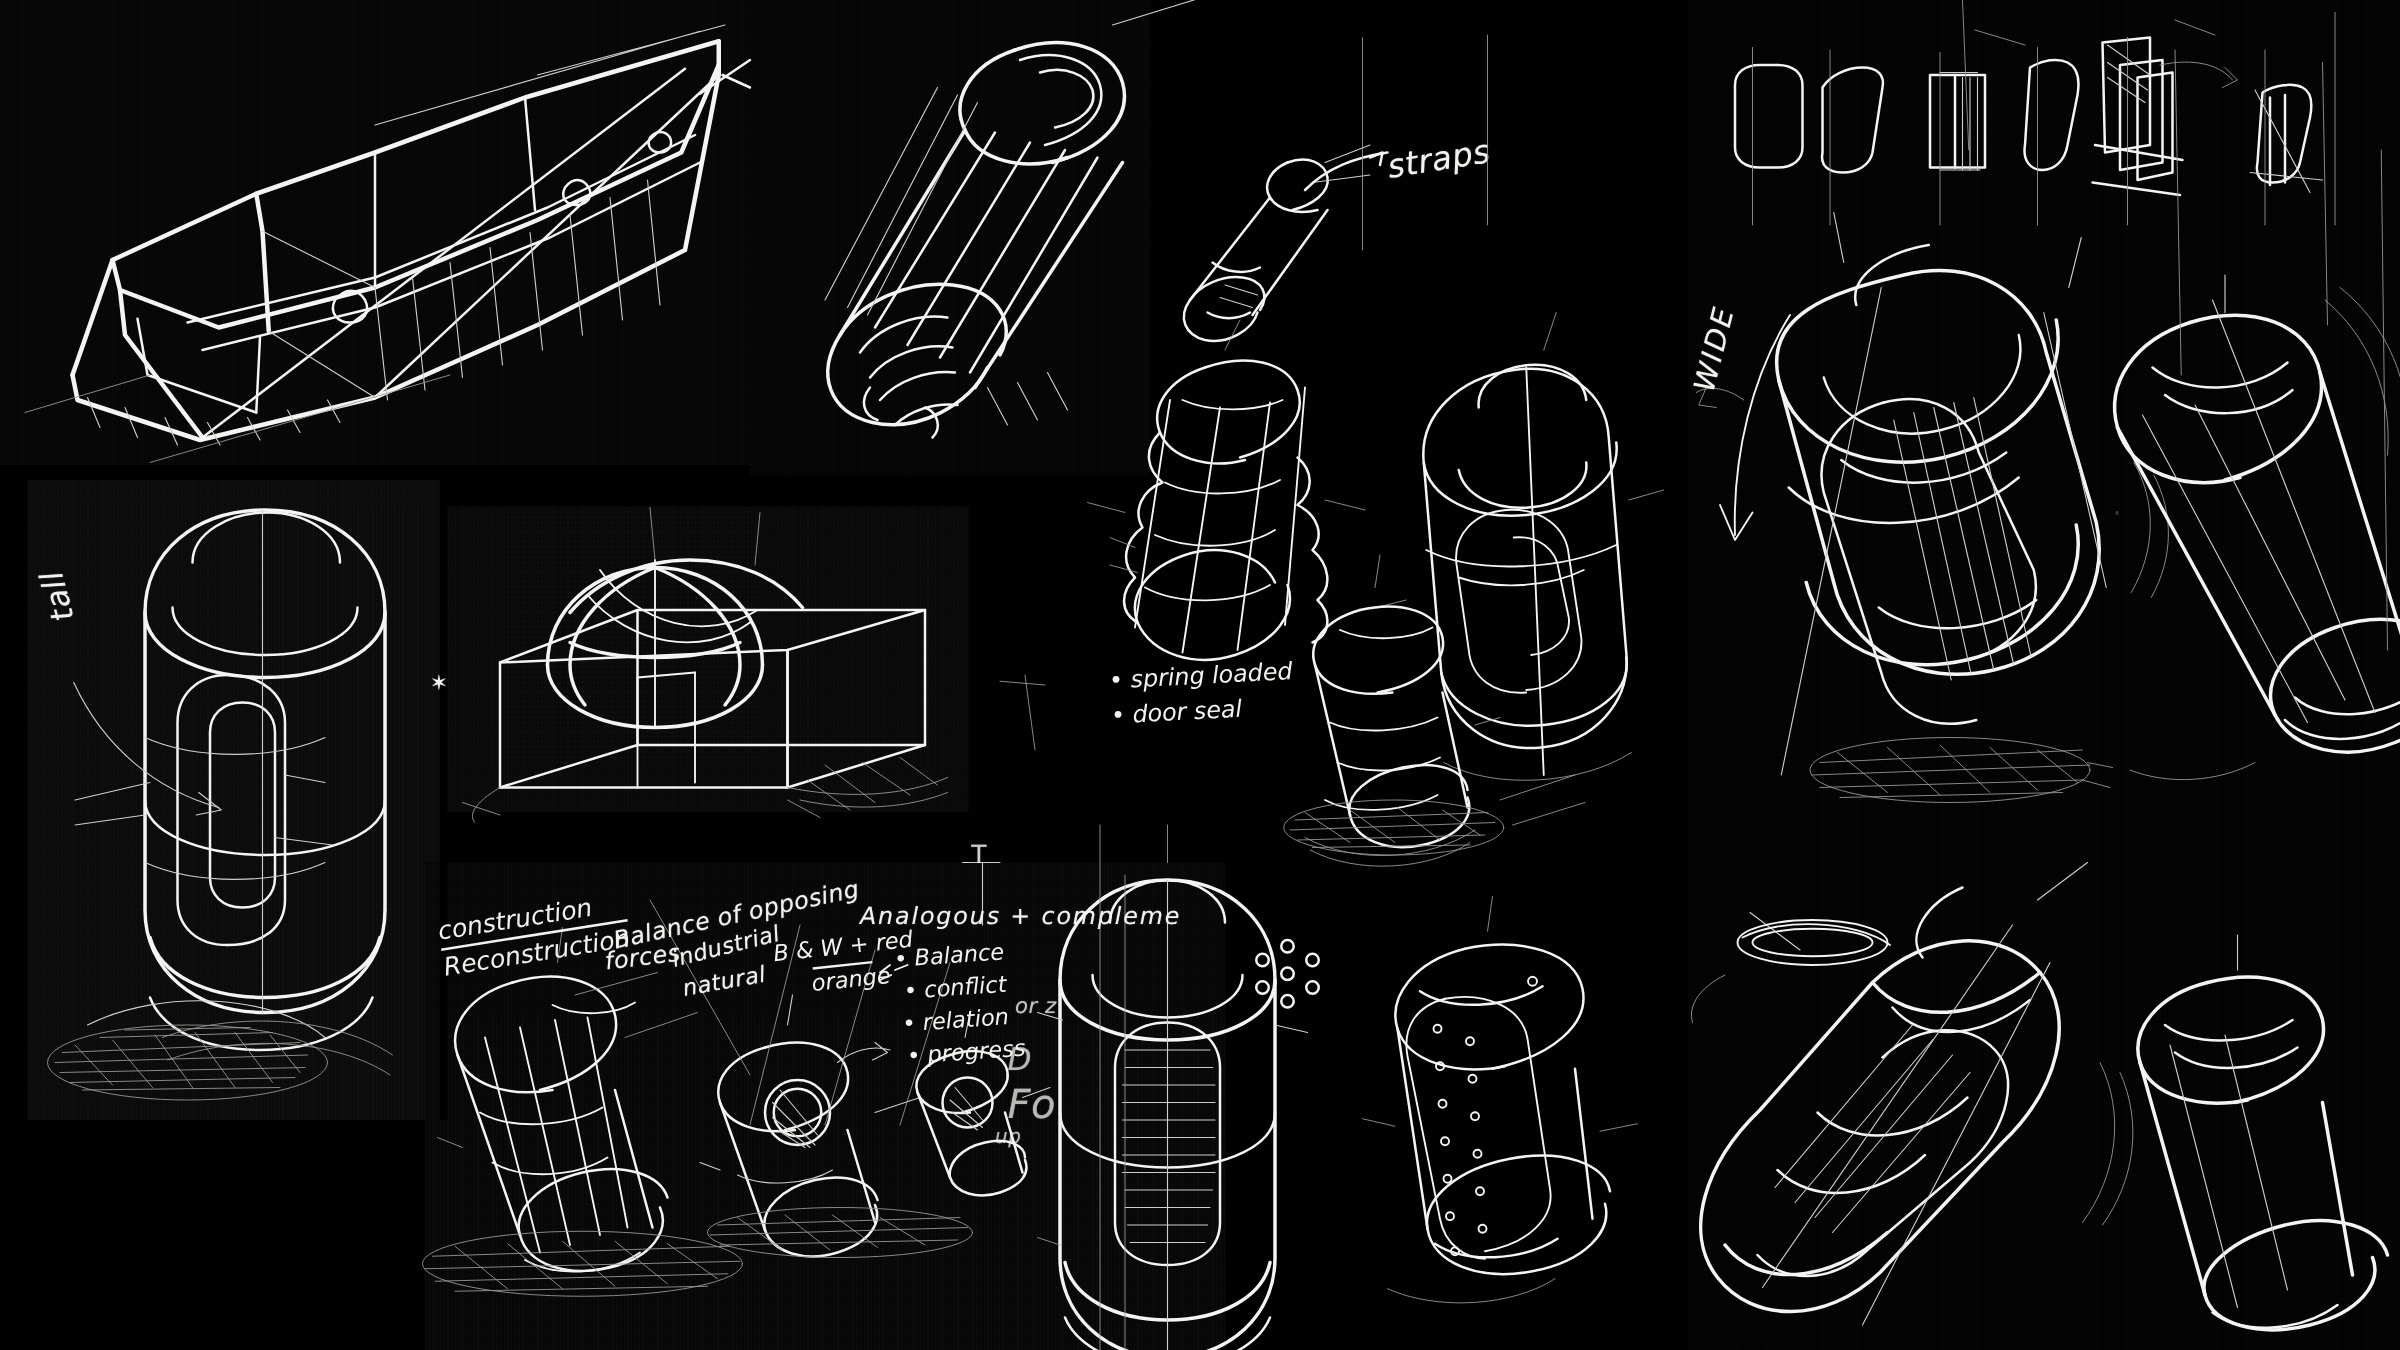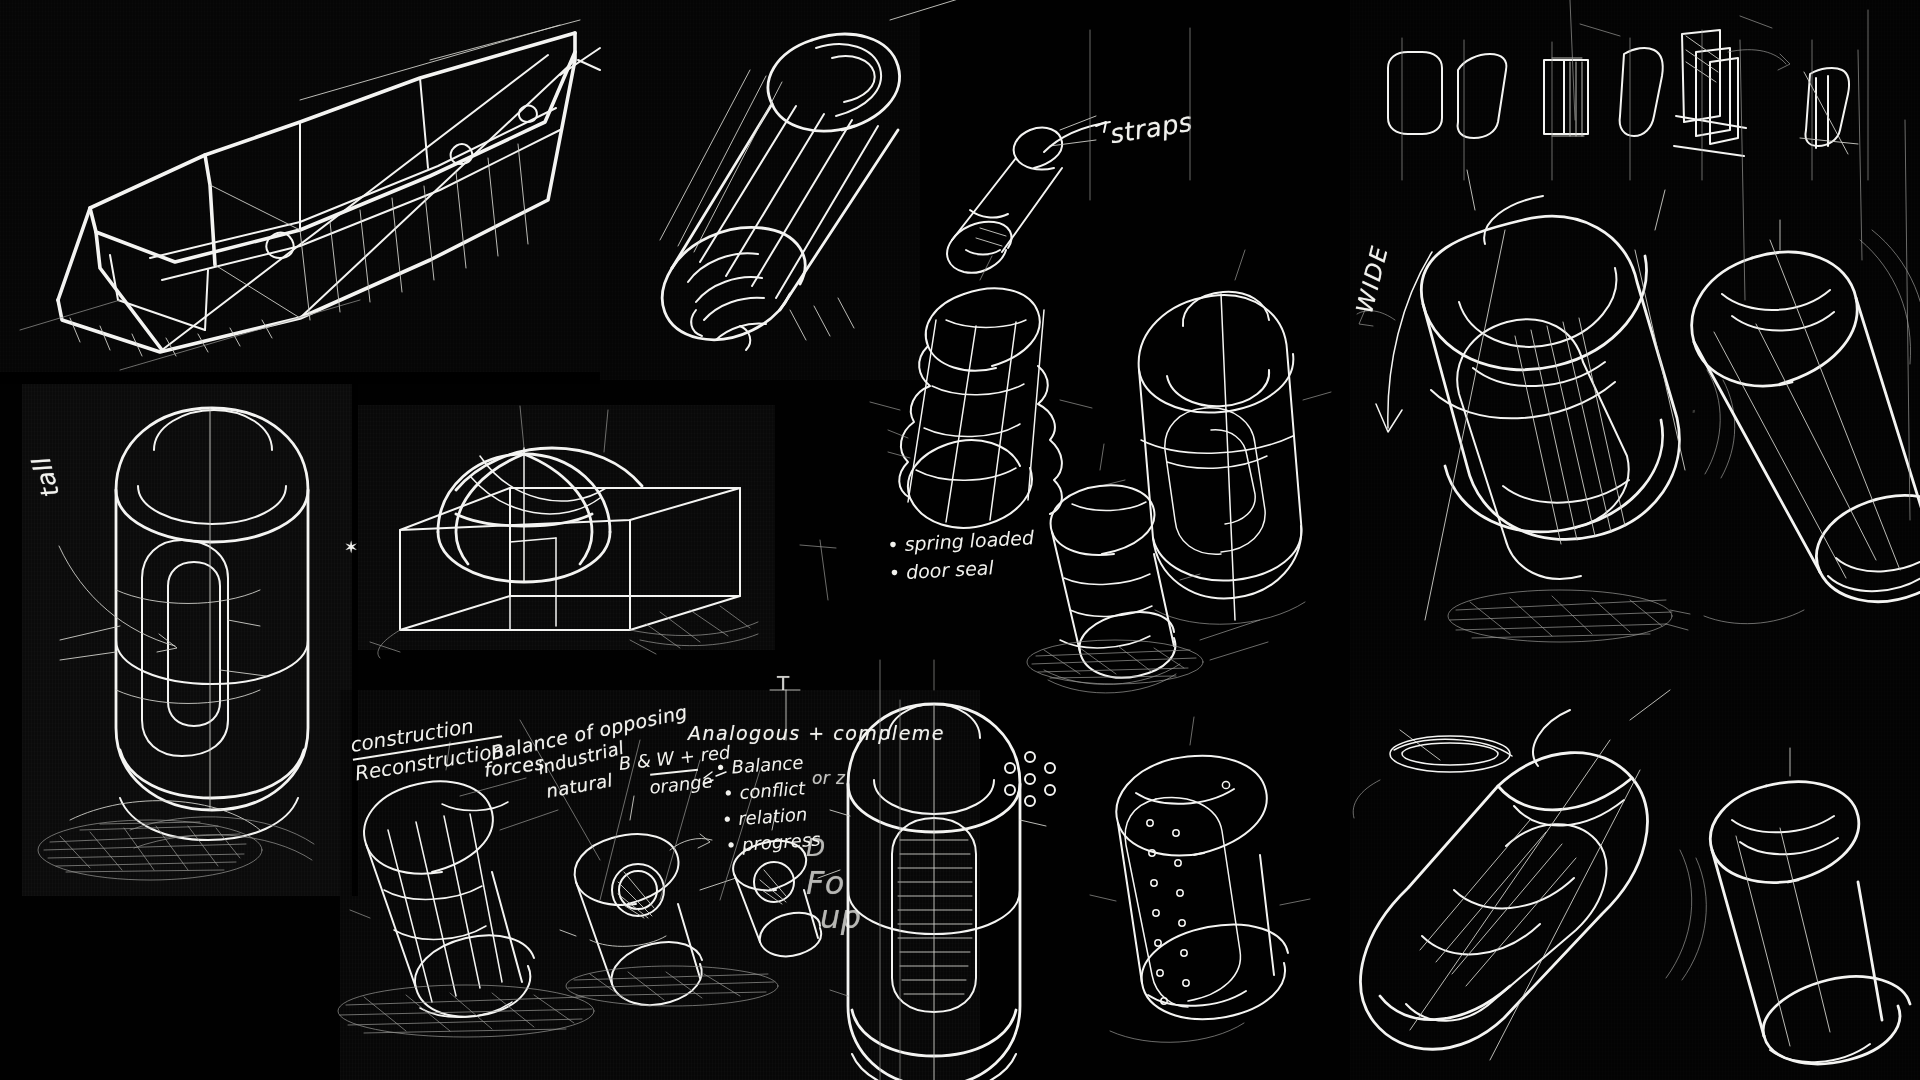--- a/index.html
+++ b/index.html
@@ -620,21 +620,21 @@
   <div class="bul" style="left:718px;top:752px;font-size:18px;transform:rotate(-4deg);">
     <div>Balance</div>
     <div style="margin-left:6px;">conflict</div>
     <div style="margin-left:3px;">relation</div>
     <div style="margin-left:5px;">progress</div>
   </div>
   <svg style="left:700px;top:762px;width:40px;height:30px" viewBox="0 0 40 30">
     <path class="ink w1" d="M4 16 l8-6 M4 22 l9-4 M16 14 l10-4"></path>
   </svg>
 
-  <div class="hand sk" style="left:812px;top:769px;font-size:17px;opacity:.8;">or z</div>
+  <div class="hand sk" style="left:812px;top:796px;font-size:17px;opacity:.8;">or z</div>
   <div class="hand sk" style="left:806px;top:834px;font-size:25px;opacity:.75;">D</div>
   <div class="hand sk" style="left:806px;top:866px;font-size:32px;opacity:.75;">Fo</div>
-  <div class="hand sk" style="left:820px;top:900px;font-size:32px;opacity:.75;">up</div>
+  <div class="hand sk" style="left:796px;top:900px;font-size:16px;opacity:.75;">up</div>
   <div class="hand" style="left:777px;top:672px;font-size:20px;opacity:.85;">T</div>
 
   <div class="hand faint" style="left:1690px;top:400px;font-size:22px;font-style:italic;transform:rotate(-8deg);">·</div>
 
 </div>
 
 </body></html>

